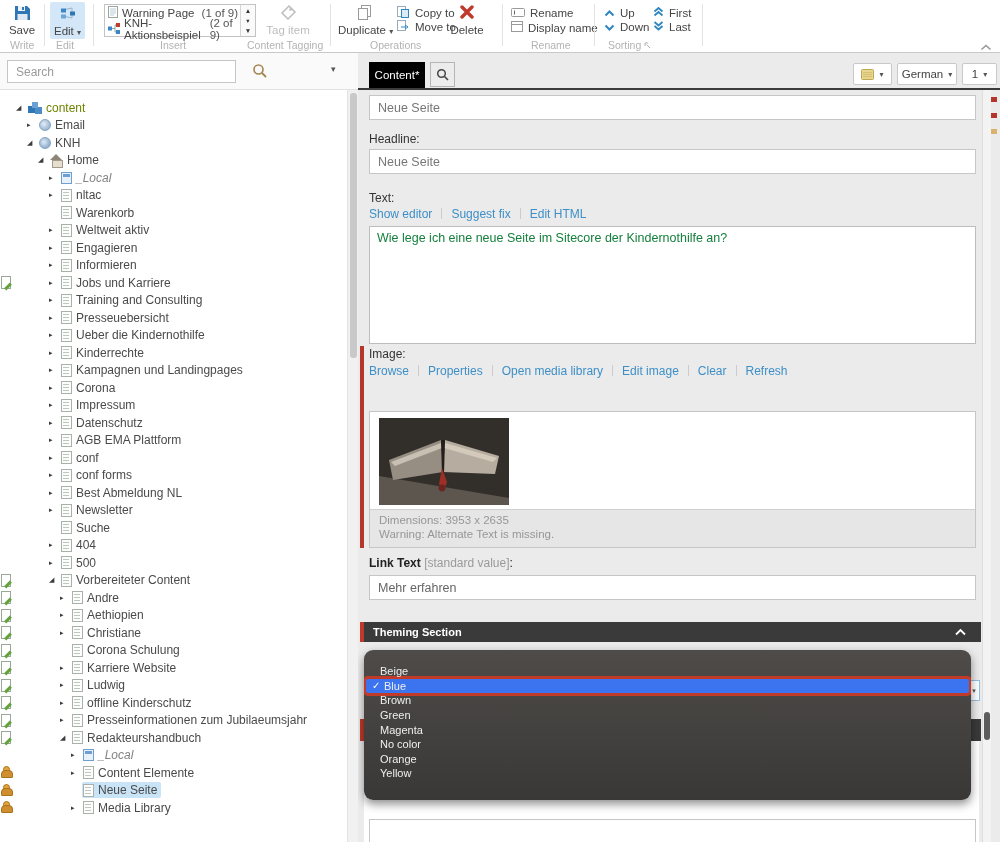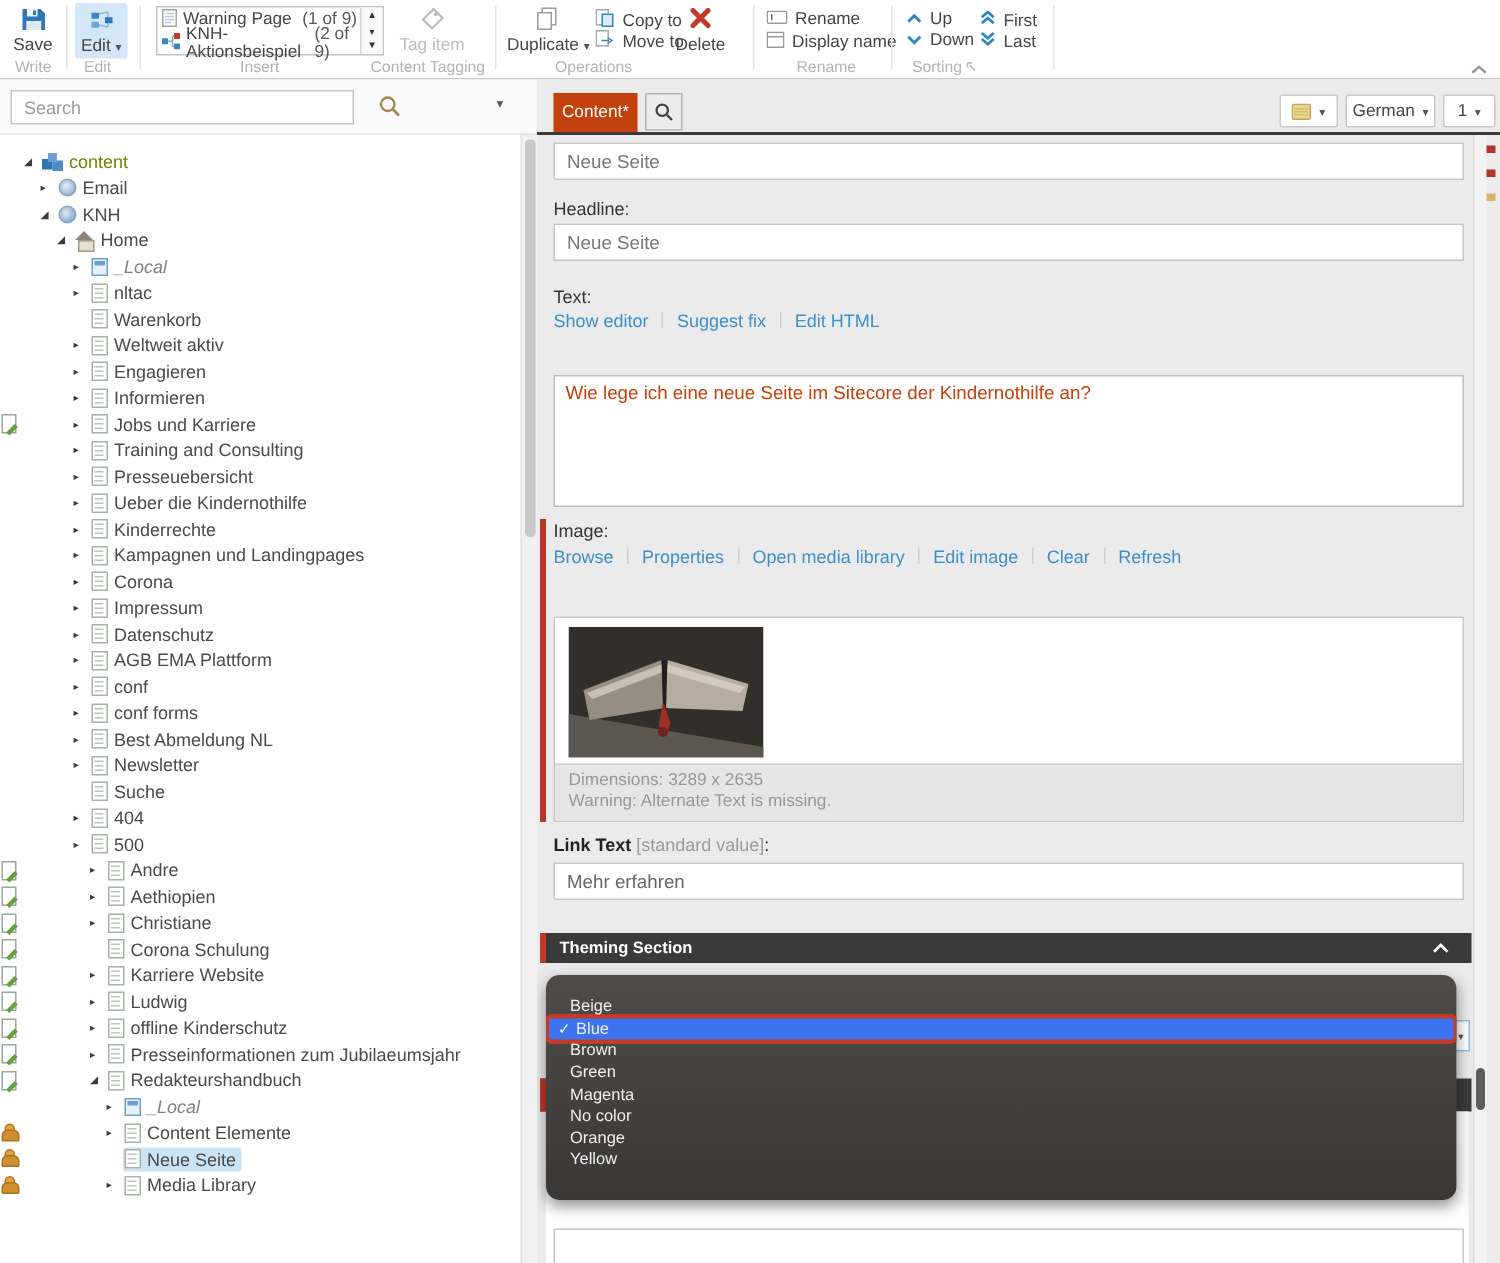--- a/index.html
+++ b/index.html
@@ -31,21 +31,21 @@
   
   #searchrow { position:absolute; left:0; top:53px; width:358px; height:37px; background:#fafafa;
     border-bottom:1px solid #e2e2e2; }
   #search-input { position:absolute; left:7px; top:7px; width:229px; height:23px; border:1px solid #c6c6c6;
     background:#fff; font:12px "Liberation Sans", sans-serif; color:#555; padding:0 8px; outline:none; }
   #search-input::placeholder { color:#9a9a9a; }
   #search-mag { position:absolute; left:252px; top:10px; }
   #search-caret { position:absolute; left:331px; top:11px; font-size:9px; color:#555; cursor:pointer; }
   #tabrow { position:absolute; left:358px; top:53px; width:642px; height:37px; background:#ebebeb; }
   #tabline { position:absolute; left:358px; top:88px; width:642px; height:2px; background:#3b3b3b; }
-  #content-tab { position:absolute; left:369px; top:62px; width:56px; height:26px; background:#c2410c;
+  #content-tab { position:absolute; left:369px; top:62px; width:56px; height:26px; background:#000000;
     color:#fff; font-size:11.5px; display:flex; align-items:center; justify-content:center; cursor:pointer; }
   #tab-search-btn { position:absolute; left:430px; top:62px; width:25px; height:25px; background:#ececec;
     border:1px solid #b5b5b5; display:flex; align-items:center; justify-content:center; cursor:pointer; }
   .topbtn { position:absolute; top:63px; height:22px; background:#fff; border:1px solid #c9c9c9; border-radius:2px;
     display:flex; align-items:center; justify-content:center; gap:5px; font-size:11.5px; color:#444; cursor:pointer; }
 
   
   #treepanel { position:absolute; left:0; top:90px; width:404px; height:752px; background:#fff;
     border-right:1px solid #d8d8d8; overflow:hidden; }
   #tree { position:absolute; left:0; top:9px; width:347px; }
@@ -88,22 +88,22 @@
   #tree-sb-thumb { position:absolute; left:2px; top:3px; width:7px; height:265px; background:#c9c9c9; border-radius:3px; }
 
   
   #pane { position:absolute; left:358px; top:90px; width:642px; height:752px; background:#ebebeb; overflow:hidden; }
   .flabel { position:absolute; left:11px; font-size:12px; color:#333; }
   .cinput { position:absolute; left:11px; width:607px; height:25px; background:#fff; border:1px solid #c6c6c6;
     font:12.5px "Liberation Sans", sans-serif; color:#777; padding:0 8px; outline:none; }
   .linksrow { position:absolute; left:11px; font-size:12px; white-space:nowrap; }
   .flink { color:#3d8fc7; cursor:pointer; }
   .ldiv { display:inline-block; width:1px; height:11px; background:#ccc; margin:0 9px; vertical-align:-1px; }
-  #text-area { position:absolute; left:11px; top:136px; width:607px; height:88px; background:#fff;
-    border:1px solid #bdbdbd; font-size:12.5px; color:#c2410c; padding:4px 7px; cursor:text;margin-top:24px; }
+  #text-area { position:absolute; left:11px; top:136px; width:607px; height:118px; background:#fff;
+    border:1px solid #bdbdbd; font-size:12.5px; color:#15803d; padding:4px 7px; cursor:text; }
   #img-redbar { position:absolute; left:2px; top:256px; width:4px; height:202px; background:#b5372a; }
   #img-frame { position:absolute; left:11px; top:321px; width:607px; height:137px; background:#fff;
     border:1px solid #c6c6c6; }
   #img-thumb { position:absolute; left:9px; top:6px; width:130px; height:87px; }
   #img-footer { position:absolute; left:0; right:0; bottom:0; height:38px; background:#e6e6e6;
     border-top:1px solid #d0d0d0; font-size:11.5px; color:#979797; padding:3px 0 0 9px; }
   #img-footer div { line-height:14px; }
   #lt-label { position:absolute; left:11px; top:466px; font-size:12px; color:#222; }
   #lt-label b { font-weight:bold; }
   #lt-label .std { color:#9a9a9a; font-weight:normal; }
@@ -542,20 +542,29 @@
         <div class="trow">
           <span class="pad" style="width: 49px;"></span>
           <span class="exp">▸</span>
           <span class="tinner">
             <span class="ticon doc"></span>
             <span class="tlabel">500</span>
           </span>
         </div>
         <div class="trow">
           <span class="gut edit"></span>
+          <span class="pad" style="width: 49px;"></span>
+          <span class="exp">◢</span>
+          <span class="tinner">
+            <span class="ticon doc"></span>
+            <span class="tlabel">Vorbereiteter Content</span>
+          </span>
+        </div>
+        <div class="trow">
+          <span class="gut edit"></span>
           <span class="pad" style="width: 60px;"></span>
           <span class="exp">▸</span>
           <span class="tinner">
             <span class="ticon doc"></span>
             <span class="tlabel">Andre</span>
           </span>
         </div>
         <div class="trow">
           <span class="gut edit"></span>
           <span class="pad" style="width: 60px;"></span>
@@ -689,21 +698,21 @@
         <polygon points="0,87 0,58 130,80 130,87" fill="#5c564e"></polygon>
         <polygon points="10,42 62,22 64,54 14,62" fill="#968e83"></polygon>
         <polygon points="120,38 66,22 64,54 116,56" fill="#b6ada0"></polygon>
         <polygon points="12,44 62,25 63,30 16,48" fill="#c8c0b2"></polygon>
         <polygon points="118,40 66,25 65,30 114,44" fill="#d3cabc"></polygon>
         <polygon points="62,22 66,22 65,56 63,56" fill="#241f1a"></polygon>
         <path d="M63 50 l5 14 -3 8 -5 -6 z" fill="#9e2f26"></path>
         <circle cx="63" cy="70" r="3.4" fill="#6e241e"></circle>
       </svg>
       <div id="img-footer">
-        <div>Dimensions: 3289 x 2635</div>
+        <div>Dimensions: 3953 x 2635</div>
         <div>Warning: Alternate Text is missing.</div>
       </div>
     </div>
 
     <div id="lt-label">
       <b>Link Text</b>
       <span class="std">[standard value]</span><span>:</span>
     </div>
     <input class="cinput" style="top: 485px; color: rgb(102, 102, 102);" value="Mehr erfahren">
 

